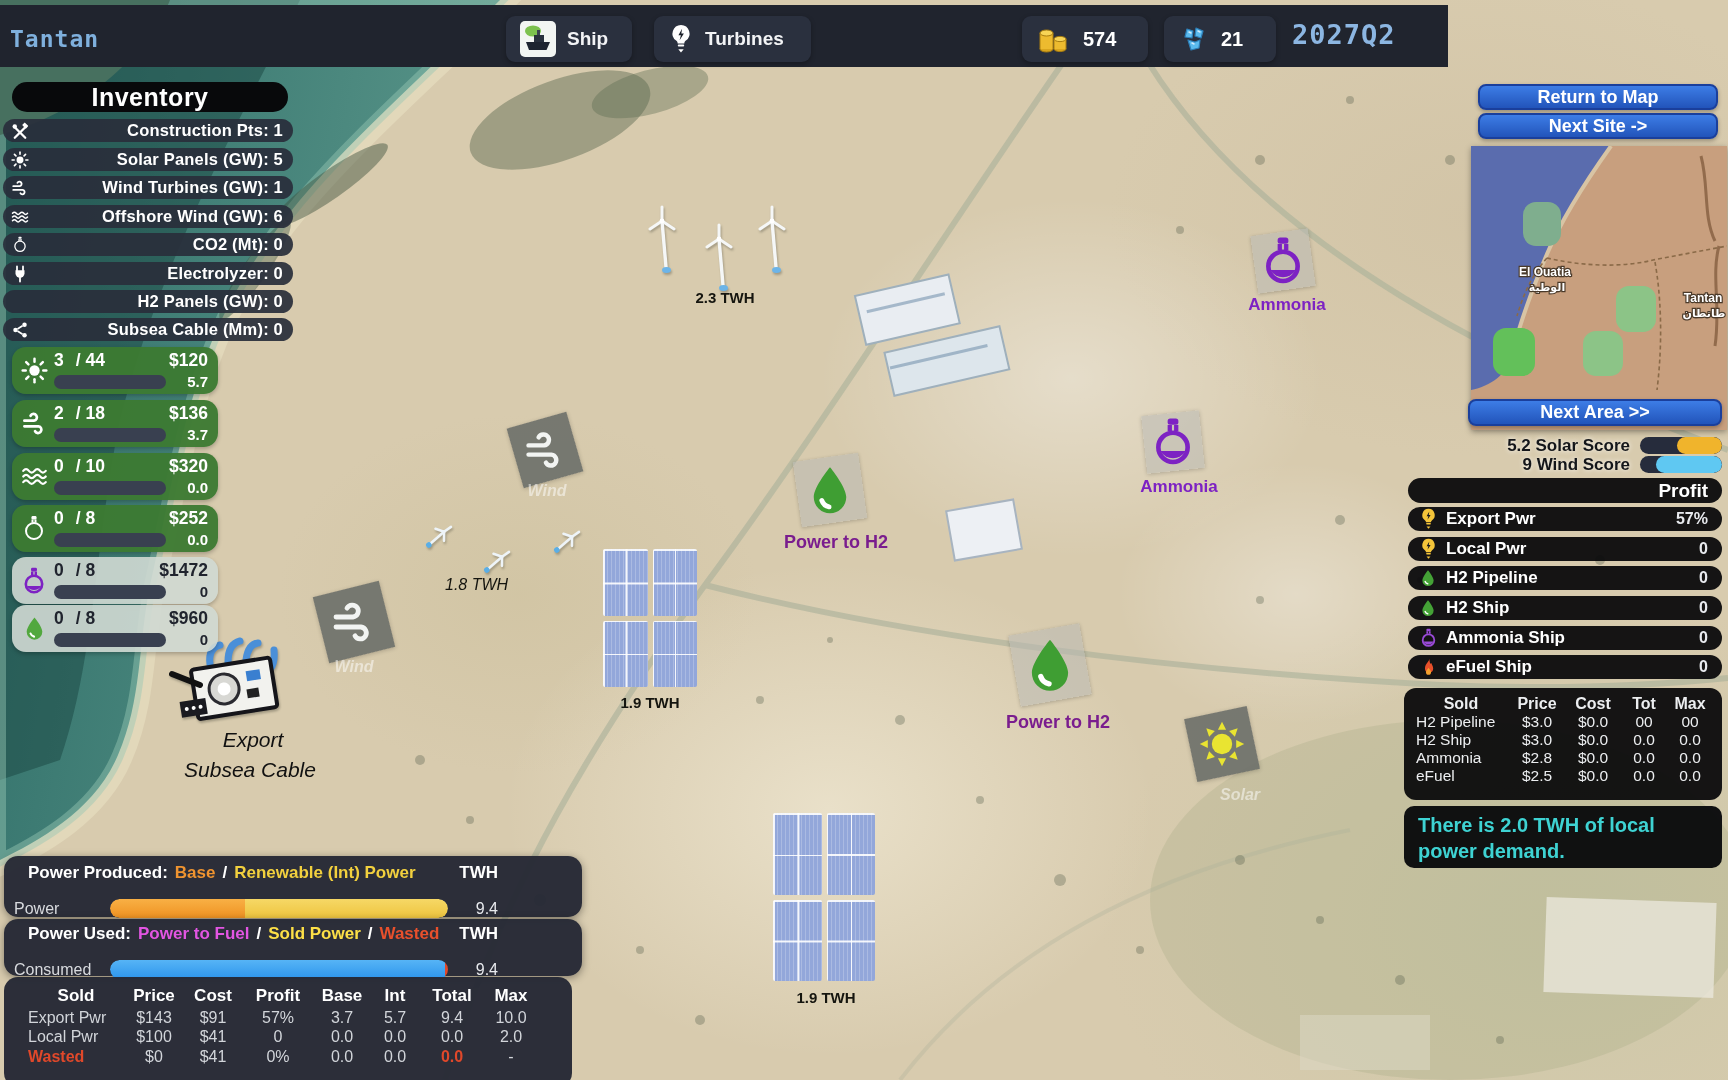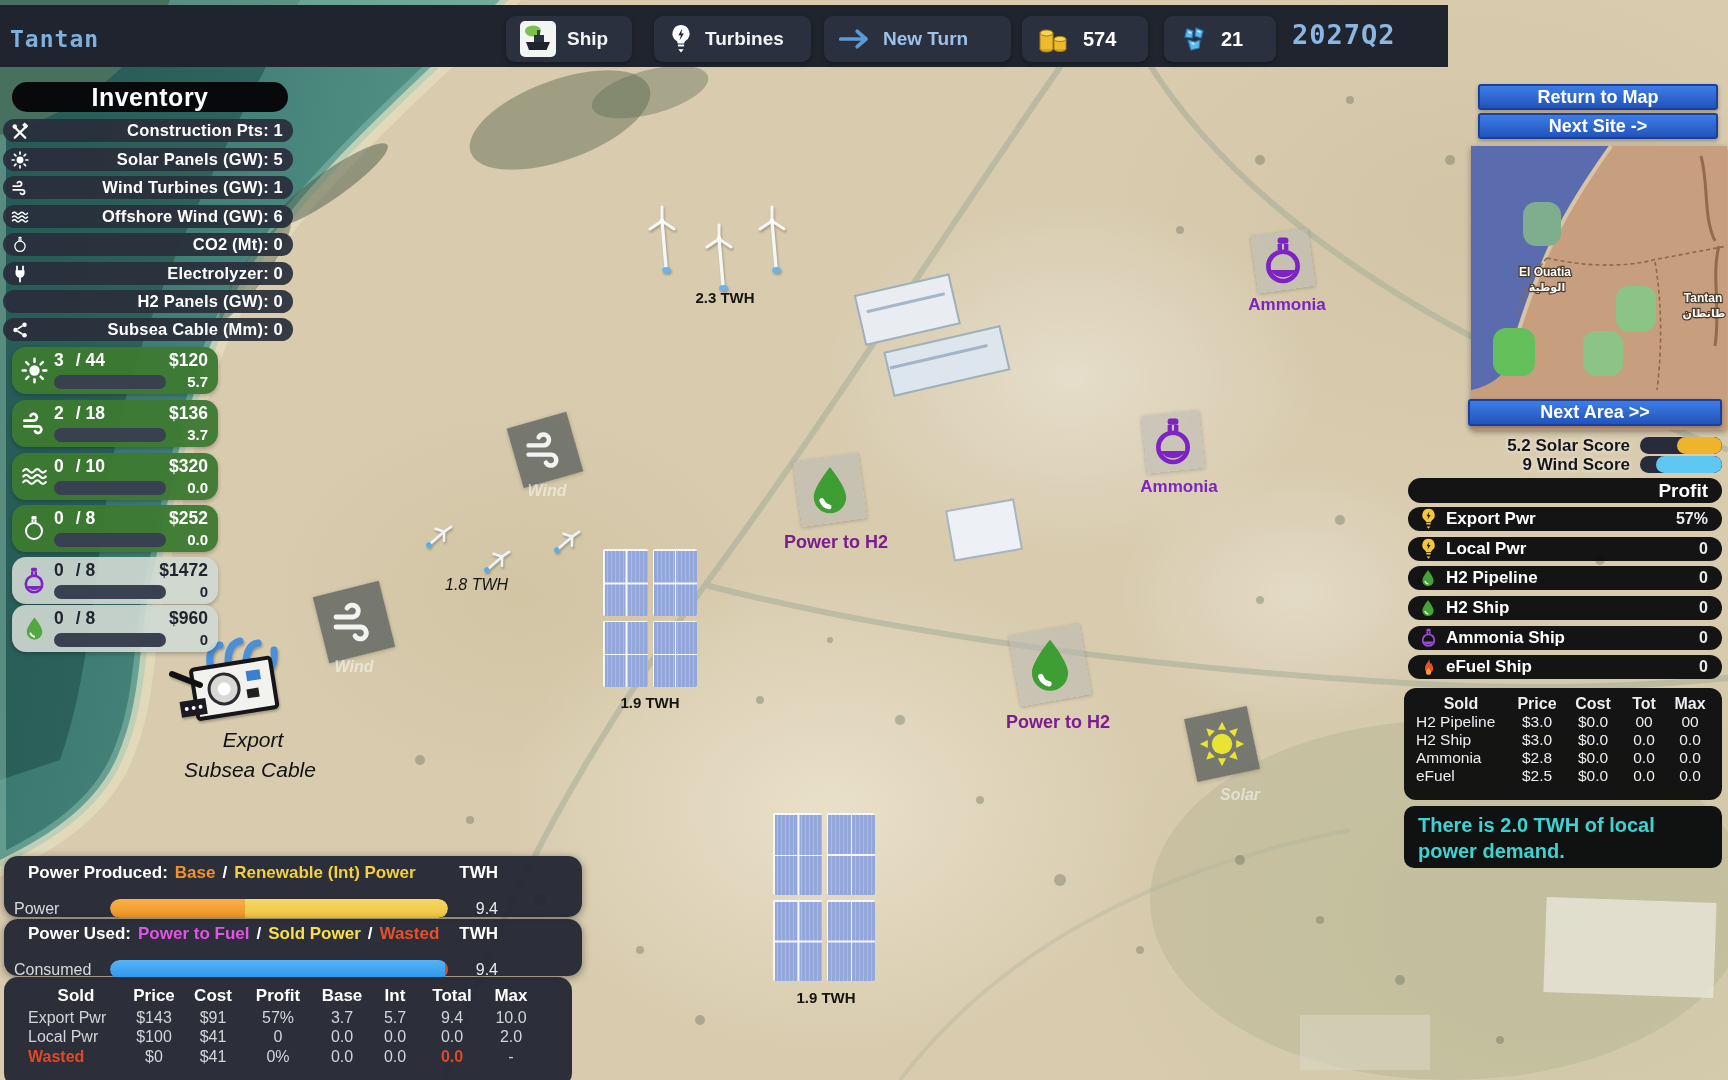--- a/index.html
+++ b/index.html
@@ -48,21 +48,21 @@
 .map-italic-label{position:absolute;text-align:left;color:#15150f;font-style:italic;font-weight:500;font-size:16px}
 .map-export-label{position:absolute;text-align:center;color:#111;font-style:italic;font-size:21px}
 .map-purple-label{position:absolute;text-align:center;color:#7a1d8e;font-weight:600;font-size:18px}
 .map-ammonia-label{position:absolute;text-align:center;color:#7d22c3;font-weight:600;font-size:17px}
 .solar-farm{position:absolute;display:grid;grid-template-columns:1fr 1fr;grid-template-rows:1fr 1fr;gap:5px}
 .solar-mod{background-color:#93a7da;border-radius:2px;
  background-image:linear-gradient(rgba(255,255,255,.9) 1.5px, transparent 1.5px),linear-gradient(90deg, rgba(255,255,255,.9) 1.5px, transparent 1.5px),repeating-linear-gradient(90deg, rgba(255,255,255,.22) 0 1px, transparent 1px 4px);
  background-size:50% 50%,50% 50%,100% 100%}
 .turbine{position:absolute;filter:drop-shadow(1px 2px 1px rgba(60,60,50,.35))}
 
-.blue-btn{position:absolute;border-radius:3px;background:linear-gradient(#3d7de6,#2254ba);border:2px solid #1a3f9c;color:#fff;font-weight:bold;font-size:18px;display:flex;align-items:center;justify-content:center;box-sizing:border-box;box-shadow:0 2px 4px rgba(0,0,0,.3)}
+.blue-btn{position:absolute;border-radius:8px;background:linear-gradient(#3d7de6,#2254ba);border:2px solid #1a3f9c;color:#fff;font-weight:bold;font-size:18px;display:flex;align-items:center;justify-content:center;box-sizing:border-box;box-shadow:0 2px 4px rgba(0,0,0,.3)}
 .minimap{position:absolute;left:1471px;top:146px;width:256px;height:284px;background:#c89f7e;overflow:hidden;box-shadow:0 2px 6px rgba(0,0,0,.35)}
 .score-text{position:absolute;text-align:right;font-weight:bold;font-size:17px;color:#14161a;text-shadow:0 0 5px rgba(255,255,255,.9)}
 .score-bar{position:absolute;width:82px;height:17px;border-radius:9px;background:#262c3c;overflow:hidden}
 .score-fill{position:absolute;right:0;top:0;height:100%;border-radius:9px}
 .pill{position:absolute;left:1408px;width:314px;height:24px;background:rgba(8,9,11,.94);border-radius:13px;display:flex;align-items:center;color:#fff;font-weight:bold;font-size:17px;box-sizing:border-box;padding:0 14px 0 8px}
 .pill .ic{width:24px;display:flex;justify-content:center}
 .pill .plbl{margin-left:6px}
 .pill .pval{margin-left:auto}
 .sales-box{position:absolute;left:1404px;top:688px;width:318px;height:112px;background:rgba(8,9,11,.94);border-radius:12px;box-sizing:border-box;padding:7px 8px;color:#eceef0}
 .srow{display:grid;grid-template-columns:98px 54px 58px 44px 48px;line-height:18px;font-size:15.5px}
@@ -339,26 +339,20 @@
   </div>
   <div class="tb-btn" style="left:654px;width:157px">
     <svg width="26" height="30" viewBox="0 0 24 28">
         <path d="M12 1a8 8 0 0 0-4.6 14.5c.9.7 1.5 1.7 1.5 2.7h6.2c0-1 .6-2 1.5-2.7A8 8 0 0 0 12 1Z" fill="#fff"></path>
         <rect x="9" y="19.2" width="6" height="1.8" rx=".9" fill="#fff"></rect>
         <path d="m13 4.5-3.4 6h2.3l-1.2 4.6 4-6.2h-2.4z" fill="#1a1f29"></path>
         <path d="m9.5 23.5 2.5 3 2.5-3z" fill="#fff"></path>
       </svg>
     <span class="lab">Turbines</span>
   </div>
-  <div class="tb-btn" style="left:824px;width:187px">
-    <svg width="34" height="22" viewBox="0 0 30 20">
-        <path d="M2 10h22M17 3l8 7-8 7" stroke="#5b9bd5" stroke-width="3.4" fill="none" stroke-linecap="round" stroke-linejoin="round"></path>
-      </svg>
-    <span class="lab-blue">New Turn</span>
-  </div>
   <div class="tb-btn" style="left:1022px;width:126px">
     <svg width="36" height="32" viewBox="0 0 36 32">
       <g stroke="#a87d10" stroke-width="1">
         <ellipse cx="10.5" cy="26" rx="6.5" ry="3" fill="#d9a51d"></ellipse>
           <rect x="4" y="10" width="13" height="16" fill="#edbb2f" stroke="none"></rect>
         <path d="M4 10v16 M17 10v16" fill="none"></path>
           <ellipse cx="10.5" cy="10" rx="6.5" ry="3" fill="#f7d456"></ellipse>
         <ellipse cx="24" cy="26" rx="6" ry="2.6" fill="#d9a51d"></ellipse>
           <rect x="18" y="16" width="12" height="10" fill="#edbb2f" stroke="none"></rect>
         <path d="M18 16v10 M30 16v10" fill="none"></path>

